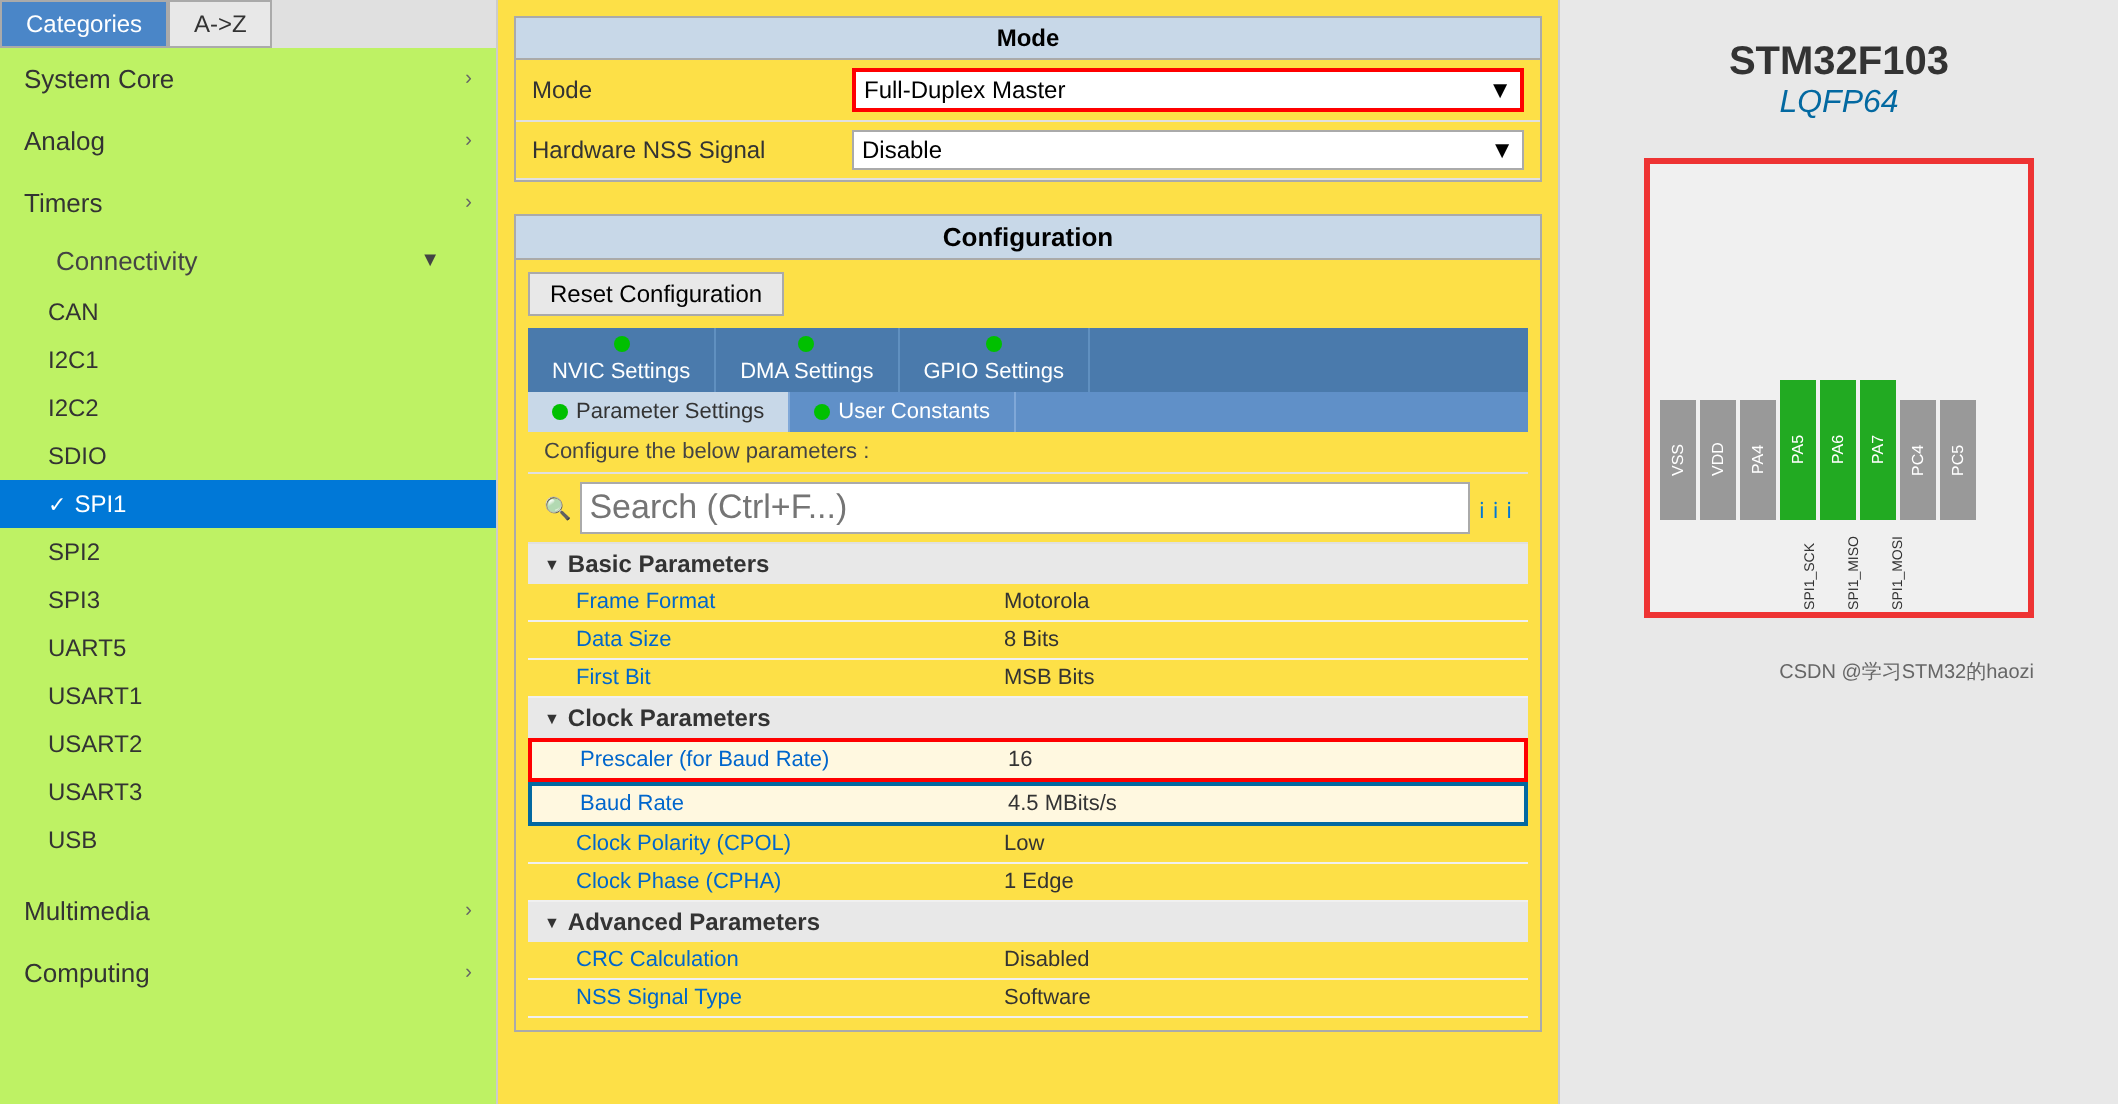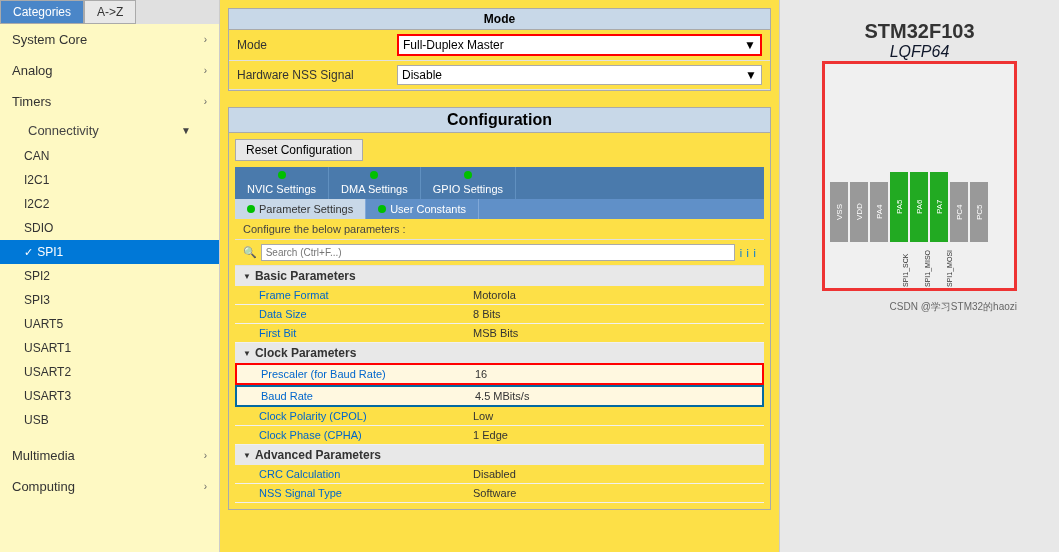--- a/index.html
+++ b/index.html
@@ -1,19 +1,19 @@
 <!DOCTYPE html>
 <html><head>
   <meta charset="utf-8">
   <style>
     * { box-sizing: border-box; margin: 0; padding: 0; }
     body { font-family: Arial, sans-serif; font-size: 12px; background: #f0f0f0; display: flex; width: 1059px; height: 552px; overflow: hidden; }
 
     
-    .sidebar { width: 220px; background: #fef9c3; border-right: 1px solid #ccc; display: flex; flex-direction: column; height: 552px; overflow-y: auto; }
+    .sidebar { width: 249px; background: #bef264; border-right: 1px solid #ccc; display: flex; flex-direction: column; height: 552px; overflow-y: auto; }
     .sidebar-tabs { display: flex; background: #e0e0e0; }
     .sidebar-tab { padding: 4px 12px; font-size: 12px; cursor: pointer; border: 1px solid #aaa; background: #4a86c8; color: white; }
     .sidebar-tab.active { background: #4a86c8; color: white; }
     .sidebar-tab.az { background: #e8e8e8; color: #333; }
     .sidebar-item { display: flex; justify-content: space-between; align-items: center; padding: 8px 12px; cursor: pointer; color: #333; font-size: 13px; }
     .sidebar-item .arrow { font-size: 10px; color: #666; }
     .sidebar-sub { display: flex; flex-direction: column; }
     .sidebar-sub-item { padding: 5px 24px; cursor: pointer; color: #333; font-size: 12px; display: flex; align-items: center; gap: 4px; }
     .sidebar-sub-item.active { background: #0078d7; color: white; }
     .sidebar-sub-item .check { color: #0078d7; font-size: 11px; }
@@ -27,53 +27,53 @@
     
     .mode-section { border: 1px solid #aaa; margin: 8px; }
     .mode-header { background: #c8d8e8; text-align: center; padding: 3px; font-size: 12px; font-weight: bold; border-bottom: 1px solid #aaa; }
     .mode-row { display: flex; align-items: center; padding: 4px 8px; border-bottom: 1px solid #e0e0e0; }
     .mode-label { width: 160px; font-size: 12px; color: #333; }
     .mode-select { flex: 1; border: 2px solid #ff0000; padding: 2px 4px; font-size: 12px; background: white; display: flex; justify-content: space-between; align-items: center; }
     .mode-select-plain { flex: 1; border: 1px solid #aaa; padding: 2px 4px; font-size: 12px; background: white; display: flex; justify-content: space-between; align-items: center; }
 
     
     .config-section { margin: 8px; border: 1px solid #aaa; }
-    .config-header { background: #c8d8e8; text-align: center; padding: 3px; font-size: 16px; font-weight: bold; border-bottom: 1px solid #aaa; }
+    .config-header { background: #c8d8e8; text-align: center; padding: 3px; font-size: 13px; font-weight: bold; border-bottom: 1px solid #aaa; }
     .config-body { padding: 6px; }
     .reset-btn { border: 1px solid #aaa; padding: 3px 10px; background: #e8e8e8; font-size: 12px; cursor: pointer; margin-bottom: 6px; }
 
     
     .config-tabs { display: flex; background: #4a7aac; margin-bottom: 0; }
     .config-tab { padding: 4px 12px; font-size: 11px; color: white; cursor: pointer; display: flex; align-items: center; gap: 4px; border-right: 1px solid #6090c0; flex-direction: column; }
     .config-tab .dot { width: 8px; height: 8px; border-radius: 50%; background: #00c000; display: inline-block; }
     .config-tabs2 { display: flex; background: #6090c8; }
     .config-tab2 { padding: 4px 12px; font-size: 11px; color: white; cursor: pointer; display: flex; align-items: center; gap: 4px; border-right: 1px solid #80a8d8; }
     .config-tab2.active { background: #c8d8e8; color: #333; }
     .config-tab2 .dot { width: 8px; height: 8px; border-radius: 50%; background: #00c000; display: inline-block; }
 
     .configure-text { padding: 4px 8px; font-size: 11px; color: #444; border-bottom: 1px solid #e0e0e0; }
 
     
     .search-bar { display: flex; align-items: center; padding: 4px 8px; gap: 4px; border-bottom: 1px solid #e0e0e0; }
-    .search-input { border: 1px solid #aaa; padding: 2px 4px; font-size: 10px; flex: 1; }
+    .search-input { border: 1px solid #aaa; padding: 2px 4px; font-size: 17px; flex: 1; }
     .search-icon { font-size: 11px; color: #666; }
     .info-icon { font-size: 11px; color: #0078d7; cursor: pointer; }
 
     
     .params-section { padding: 0; }
     .param-group-header { display: flex; align-items: center; padding: 3px 8px; background: #e8e8e8; font-size: 12px; font-weight: bold; color: #333; cursor: pointer; }
     .param-group-header .triangle { font-size: 8px; margin-right: 4px; }
     .param-row { display: flex; border-bottom: 1px solid #f0f0f0; }
     .param-name { width: 230px; padding: 3px 8px 3px 24px; font-size: 11px; color: #0066cc; }
     .param-value { flex: 1; padding: 3px 8px; font-size: 11px; color: #333; }
 
     
     .right-panel { width: 280px; background: #e8e8e8; display: flex; flex-direction: column; align-items: center; justify-content: flex-start; padding: 20px 10px; position: relative; border-left: 1px solid #ccc; }
     .chip-title { font-size: 20px; font-weight: bold; color: #333; text-align: center; }
-    .chip-subtitle { font-size: 16px; font-style: italic; color: #0f172a; text-align: center; margin-bottom: 0; }
+    .chip-subtitle { font-size: 16px; font-style: italic; color: #0369a1; text-align: center; margin-bottom: 18px; }
   </style>
 </head>
 <body>
 
 <div class="sidebar">
   <div class="sidebar-tabs">
     <div class="sidebar-tab active">Categories</div>
     <div class="sidebar-tab az">A-&gt;Z</div>
   </div>
 
@@ -311,14 +311,14 @@
     <div style="display: flex; padding: 0 4px; margin-top: 2px;">
       <div style="width: 22px; margin: 1px;"></div>
       <div style="width: 22px; margin: 1px;"></div>
       <div style="width: 22px; margin: 1px;"></div>
       <div style="width: 20px; margin: 1px; writing-mode: vertical-rl; transform: rotate(180deg); font-size: 7px; color: #333;">SPI1_SCK</div>
       <div style="width: 20px; margin: 1px; writing-mode: vertical-rl; transform: rotate(180deg); font-size: 7px; color: #333;">SPI1_MISO</div>
       <div style="width: 20px; margin: 1px; writing-mode: vertical-rl; transform: rotate(180deg); font-size: 7px; color: #333;">SPI1_MOSI</div>
     </div>
   </div>
 
-  <div style="font-size: 10px; color: #666; margin-top: 9px; text-align: right; width: 195px;">CSDN @学习STM32的haozi</div>
+  <div style="font-size: 10px; color: #666; margin-top: 20px; text-align: right; width: 195px;">CSDN @学习STM32的haozi</div>
 </div>
 
 </body></html>

